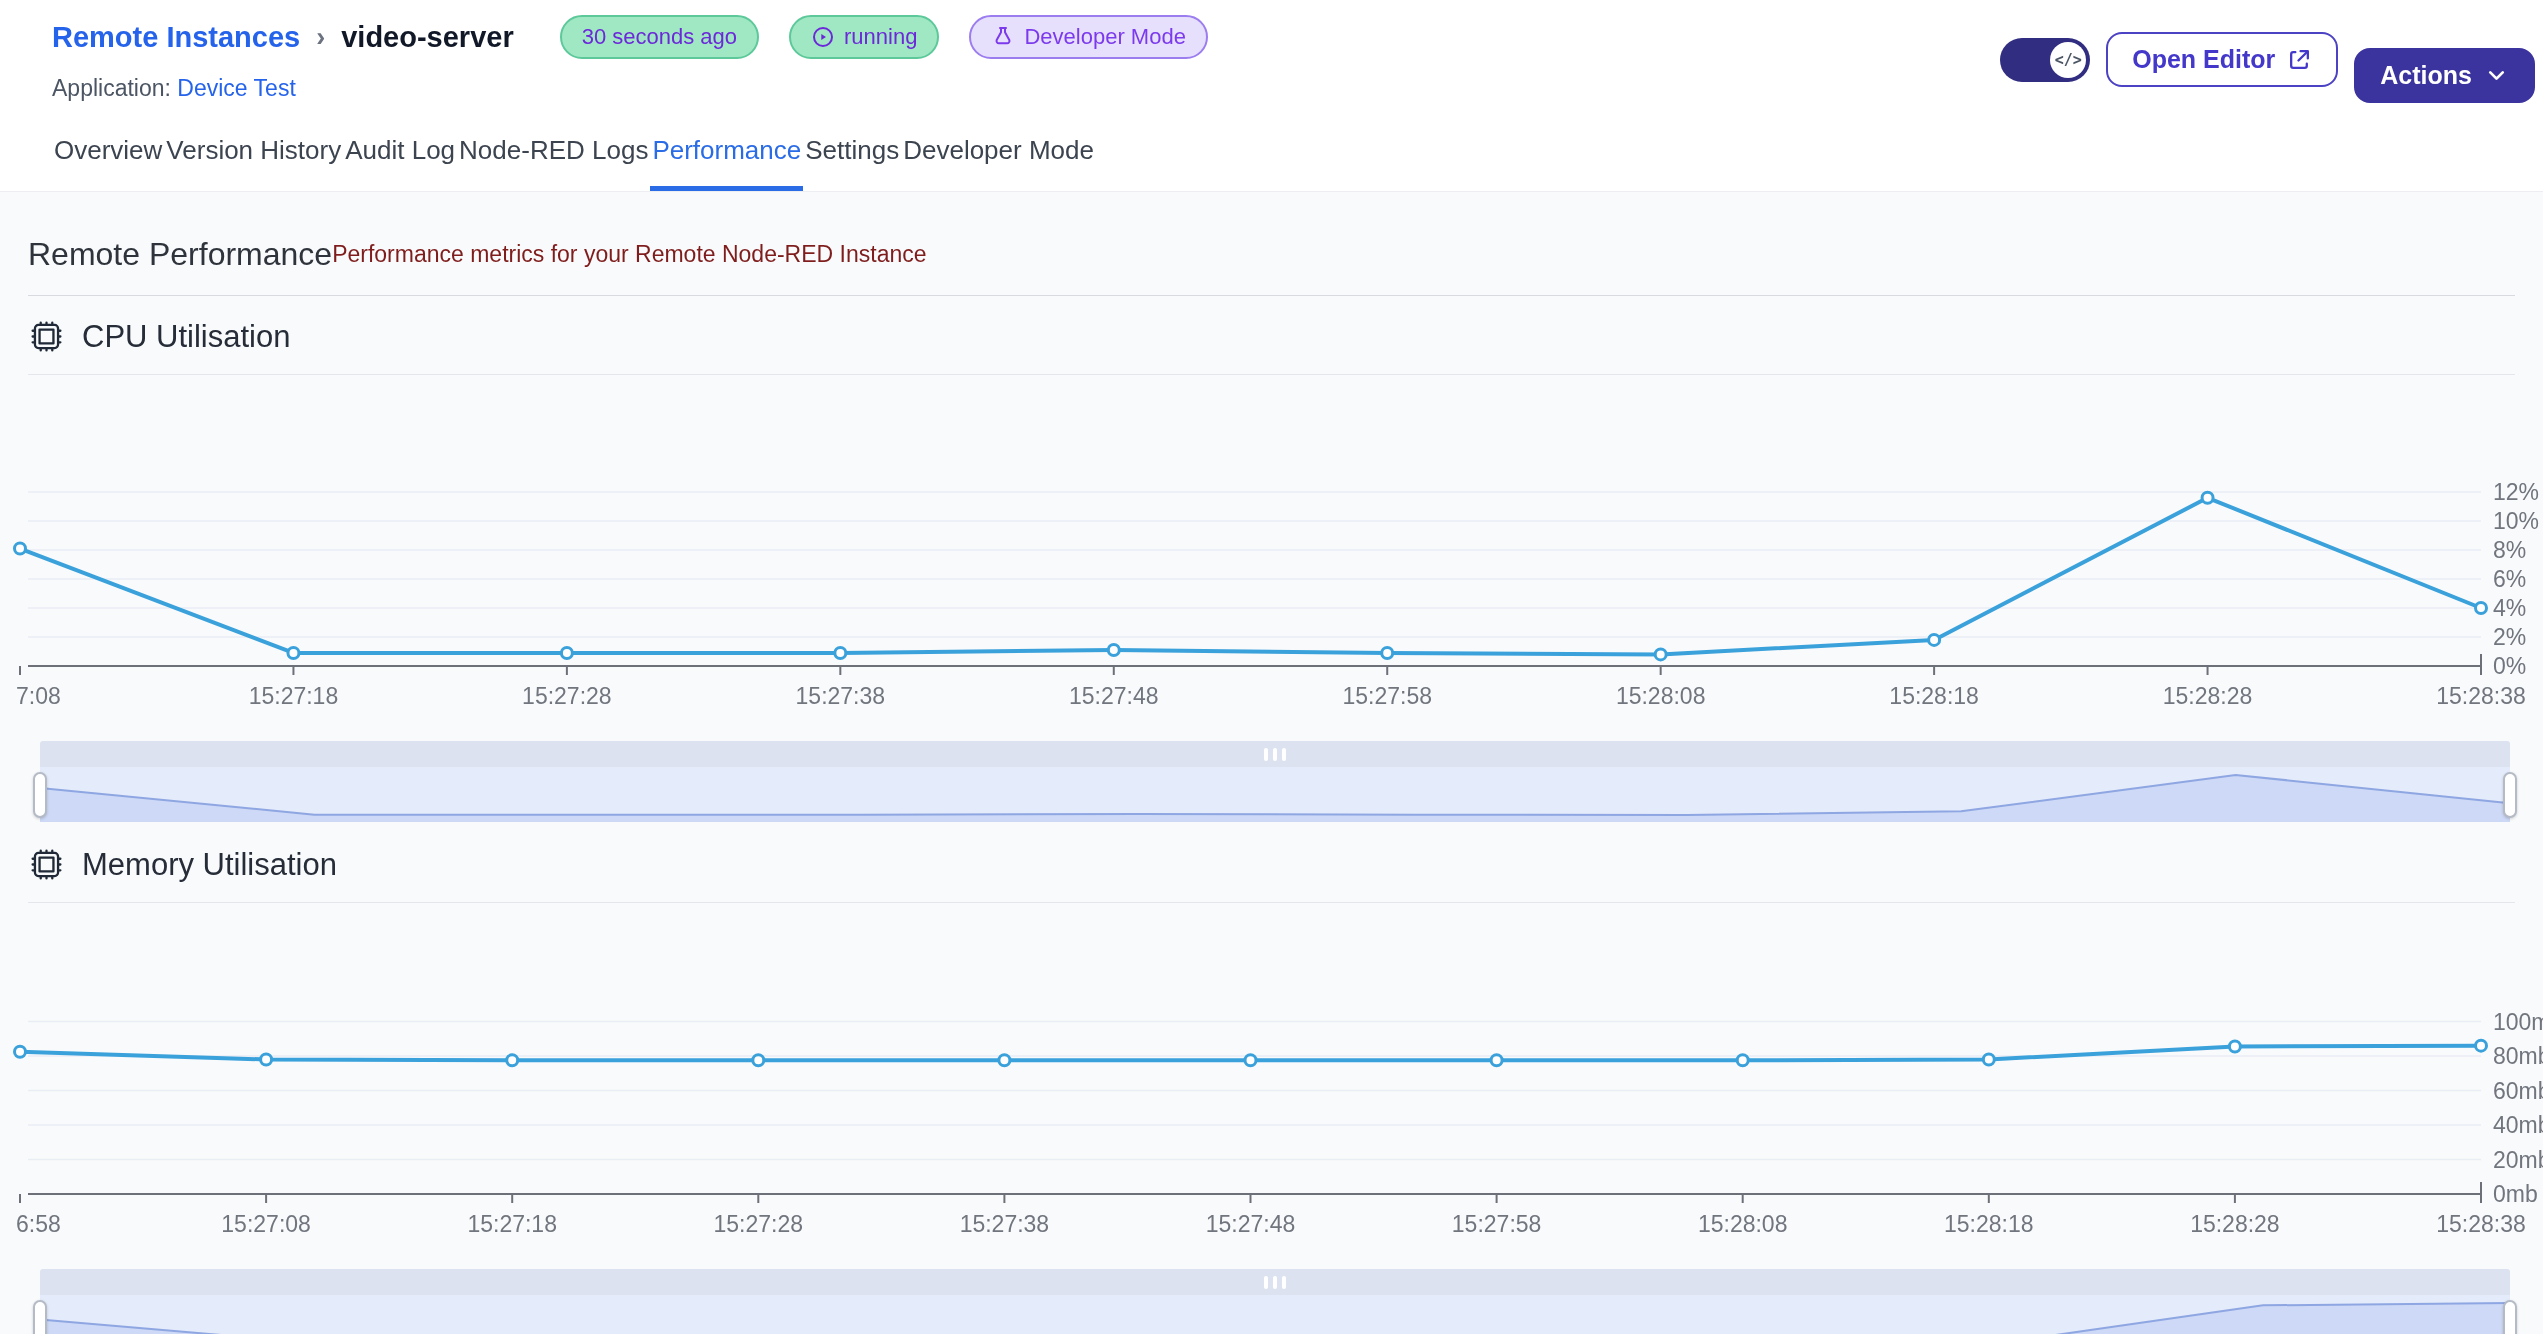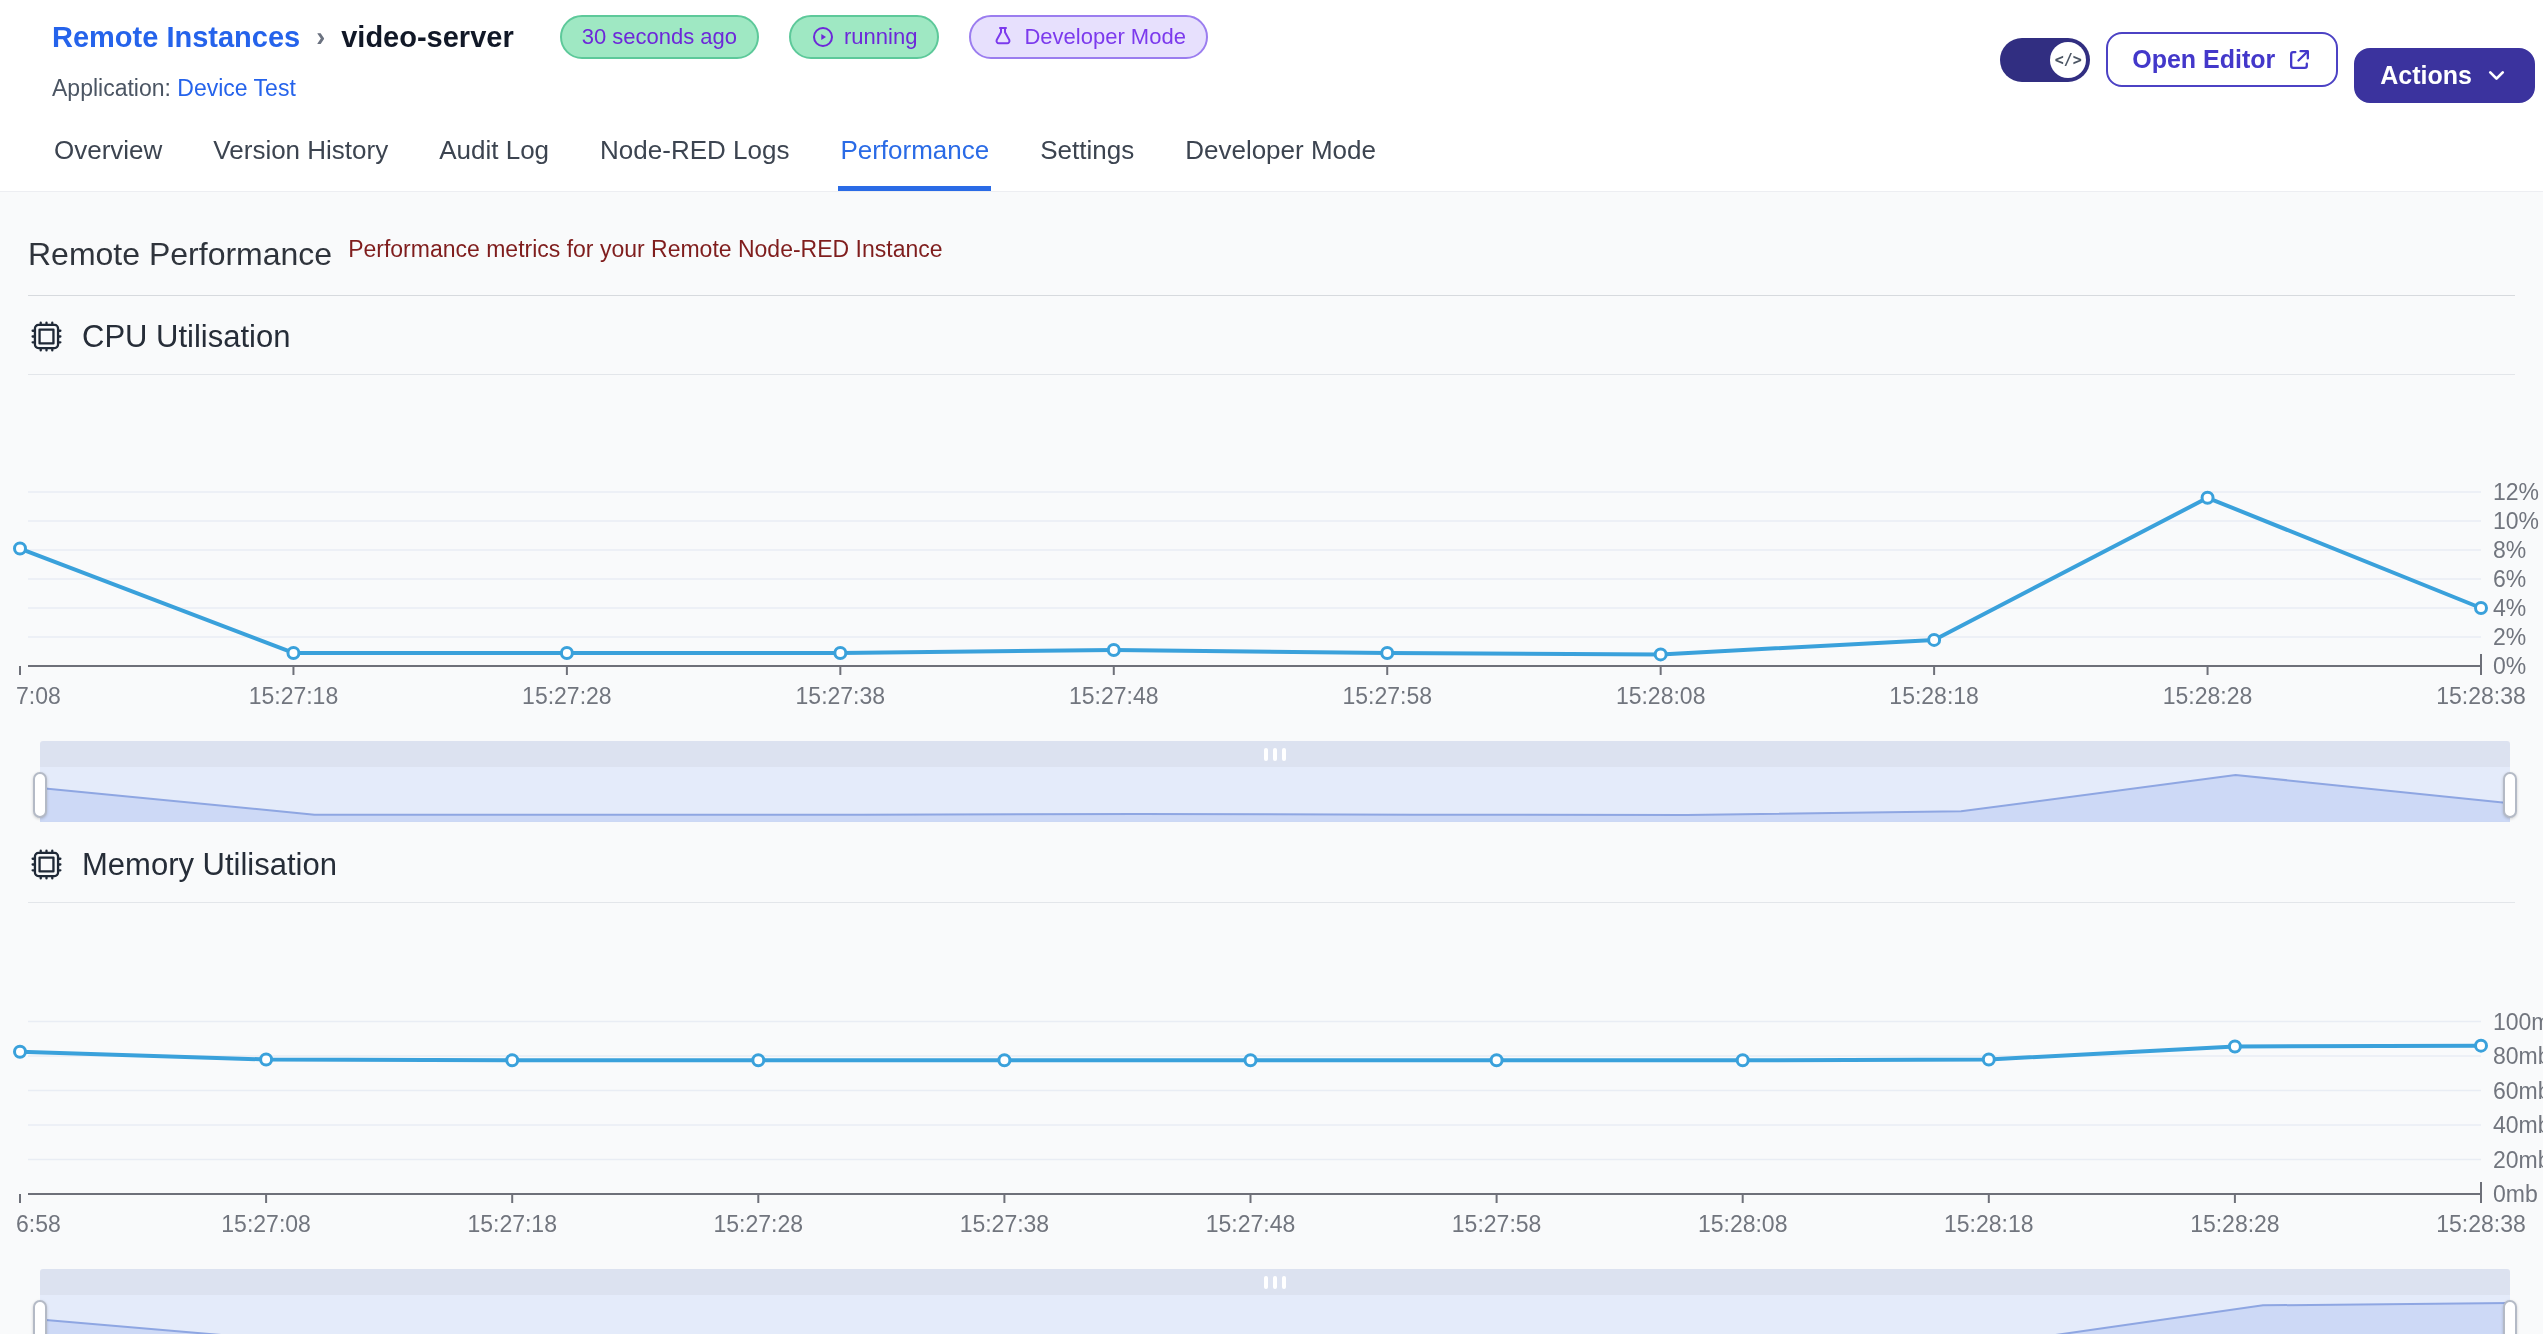--- a/index.html
+++ b/index.html
@@ -22,28 +22,28 @@
 
   .header-right { display:flex; align-items:center; gap:16px; padding-top:2px; }
   .dev-toggle { width:90px; height:44px; border-radius:22px; background:#312e81; position:relative; cursor:pointer; border:none; }
   .dev-toggle .knob { position:absolute; right:4px; top:4px; width:36px; height:36px; border-radius:50%; background:#fff; display:flex; align-items:center; justify-content:center; font-family:"DejaVu Sans Mono", monospace; font-size:15px; font-weight:700; color:#4b5563; }
   .btn { display:inline-flex; align-items:center; gap:12px; font-size:25px; font-weight:700; border-radius:16px; padding:11px 24px; cursor:pointer; }
   .btn-outline { background:#fff; color:#4338ca; border:2px solid #4c42c4; }
   .btn-solid { background:#3b339e; color:#fff; border:2px solid #3b339e;margin-top:32px; }
   .btn svg { width:25px; height:25px; }
 
   
-  .tabs { background:#fff; display:flex; gap:47px; padding:26px 52px 0; border-bottom:1px solid #edeef2; }
+  .tabs { background:#fff; display:flex; padding:26px 52px 0; border-bottom:1px solid #edeef2; }
   .tab { font-size:26px; color:#3c4450; padding:6px 2px 20px; cursor:pointer; border-bottom:5px solid transparent; }
   .tab.active { color:#2a6be6; border-bottom-color:#2a6be6; }
 
   
   .main { background:#f9fafb; }
   .pad { margin-left:28px; margin-right:28px; }
-  .title-row { padding-top:44px; display:flex; align-items:flex-start; gap:16px; }
+  .title-row { padding-top:44px; display:flex; align-items:center; }
   .page-title { font-size:32px; font-weight:500; color:#2f343c; }
   .page-subtitle { font-size:23px; color:#7f1d1d; }
   .divider { border:none; border-top:1px solid #d7dade; margin-top:22px; }
   .section-divider { border:none; border-top:1px solid #e3e6ea; margin-top:19px; }
   .section-head { display:flex; align-items:center; gap:17px; margin-top:22px; }
   .section-head svg { width:37px; height:37px; color:#1f2937; }
   .section-title { font-size:31px; font-weight:500; color:#262d38; }
 
   .chart { display:block; width:2543px; height:330px; margin-top:6px; }
   svg text { font-family:"Liberation Sans", sans-serif; }

